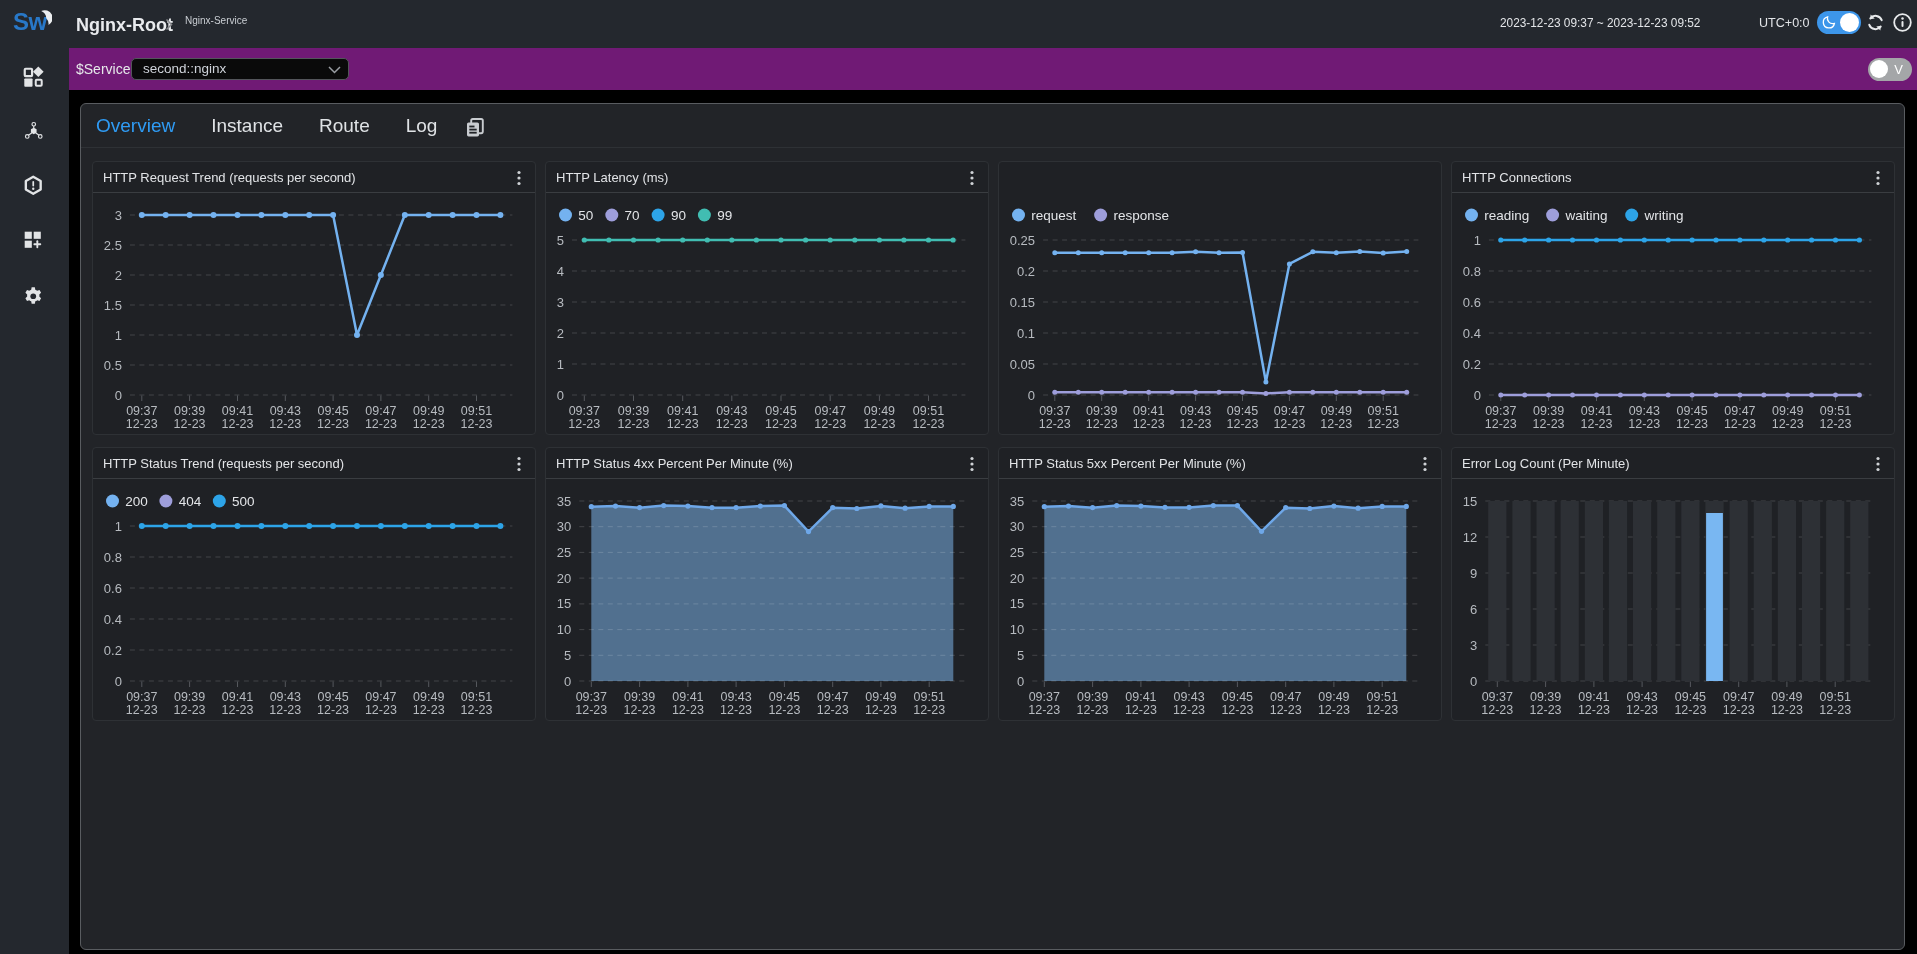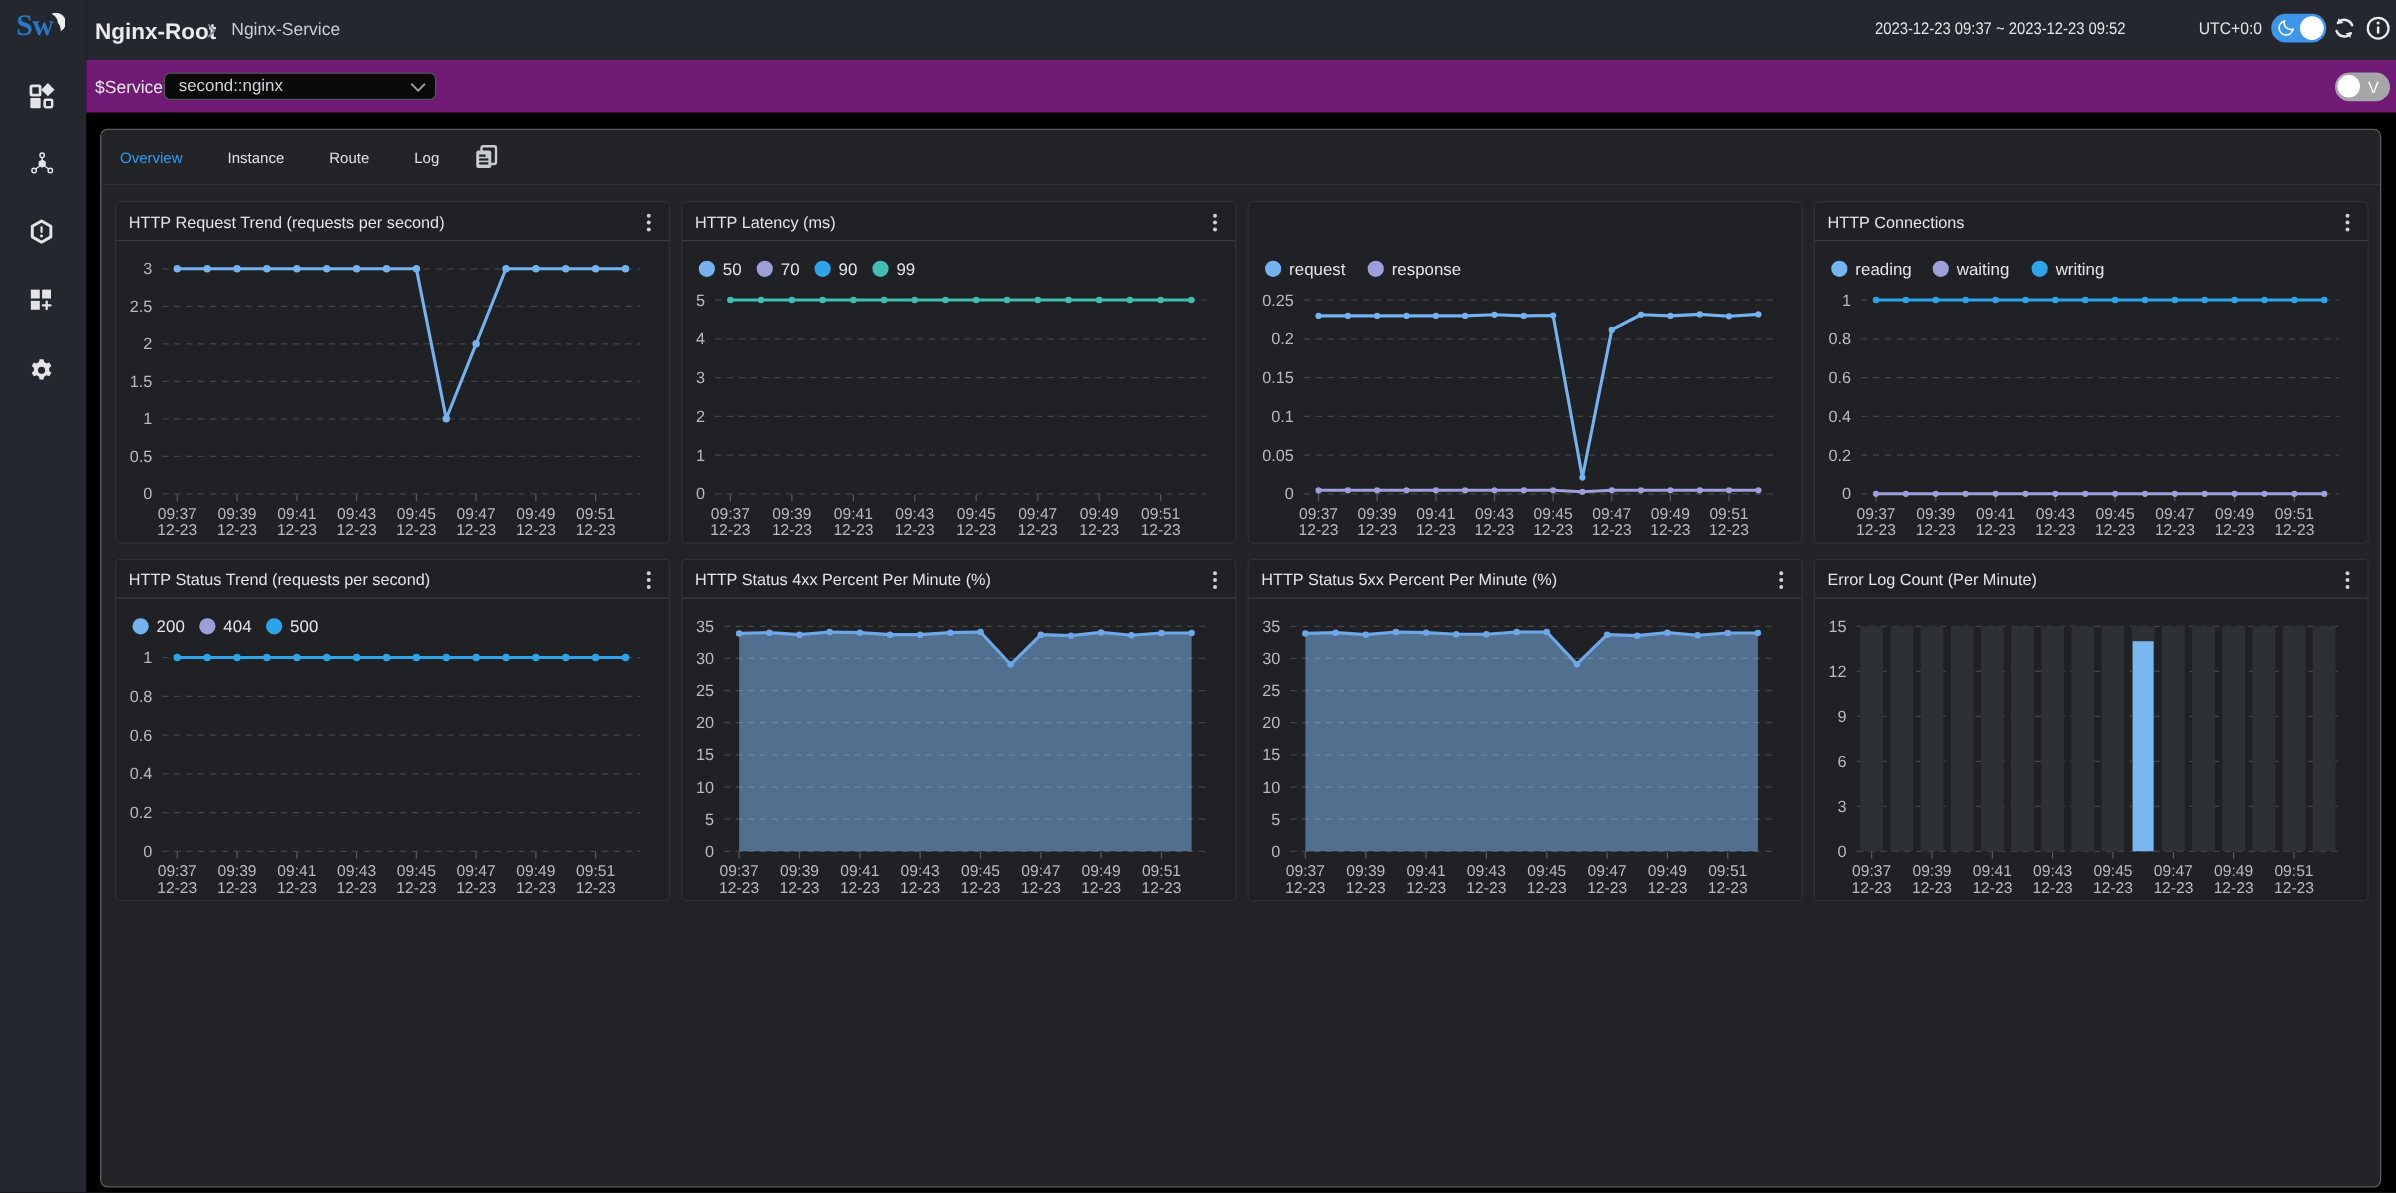--- a/index.html
+++ b/index.html
@@ -1,23 +1,23 @@
 <!DOCTYPE html>
 <html><head><meta charset="utf-8"><style>
 * { margin:0; padding:0; box-sizing:border-box; }
 body { width:1917px; height:954px; background:#000000; font-family:"Liberation Sans",sans-serif; overflow:hidden; position:relative; }
 .card { position:absolute; width:444px; height:274px; background:#1f2125; border:1px solid #2e3135; border-radius:4px; }
 .ct { height:31px; line-height:31px; padding-left:10px; font-size:13px; color:#e2e4e7; border-bottom:1px solid #3a3d41; position:relative; }
-.tab { display:inline-block; margin-right:36px; font-size:12px; color:#dfe2e5;text-align:center; }
+.tab { display:inline-block; margin-right:36px; font-size:19px; color:#dfe2e5;text-align:center; }
 </style></head>
 <body>
 
 <div style="position:absolute;left:0;top:0;width:69px;height:954px;background:#24282e">
   <div style="position:absolute;left:0;top:6px;width:69px;height:34px">
-<span style="font-family:Liberation Serif, serif;font-weight:700;font-size:24px;color:#2878c8;position:absolute;left:13px;top:2px;letter-spacing:-0.5px">Sw</span>
+<span style="font-family:Liberation Sans, sans-serif;font-weight:700;font-size:24px;color:#2878c8;position:absolute;left:13px;top:2px;letter-spacing:-0.5px">Sw</span>
 <svg width="14" height="17" viewBox="0 0 14 17" style="position:absolute;left:38px;top:4px">
 <path d="M3.2 1.1 A 7.1 7.1 0 0 1 10.5 15.0 A 8.3 8.3 0 0 0 8.3 8.2 A 8.3 8.3 0 0 0 3.2 1.1 Z" fill="#eceef0"></path>
 </svg>
 </div>
   <div style="position:absolute;left:22px;top:65.5px"><svg width="22" height="22" viewBox="0 0 24 24">
 <rect x="3" y="3" width="8" height="8" rx="1" fill="none" stroke="#e2e4e6" stroke-width="2.4"></rect>
 <rect x="13.7" y="2.2" width="8.2" height="8.2" transform="rotate(45 17.8 6.3)" fill="#e2e4e6"></rect>
 <rect x="2.5" y="13.5" width="9" height="9" rx="1" fill="#e2e4e6"></rect>
 <rect x="15" y="15" width="6.5" height="6.5" rx="1" fill="none" stroke="#e2e4e6" stroke-width="2.2"></rect>
 </svg></div>
@@ -48,21 +48,21 @@
 <path fill="#e2e4e6" d="M9.7 1.5 h3.6 l.5 2.6 a7.6 7.6 0 0 1 2.2 1.3 l2.5-.9 1.8 3.1 -2 1.8 a7.6 7.6 0 0 1 0 2.5 l2 1.8 -1.8 3.1 -2.5-.9 a7.6 7.6 0 0 1 -2.2 1.3 l-.5 2.6 h-3.6 l-.5-2.6 a7.6 7.6 0 0 1 -2.2-1.3 l-2.5.9 -1.8-3.1 2-1.8 a7.6 7.6 0 0 1 0-2.5 l-2-1.8 1.8-3.1 2.5.9 a7.6 7.6 0 0 1 2.2-1.3 Z"></path>
 <circle cx="11.5" cy="11.5" r="3.2" fill="#24282e"></circle>
 </svg></div>
 </div>
 
 <div style="position:absolute;left:69px;top:0;width:1848px;height:48px;background:#24282e">
   <span style="position:absolute;left:7px;top:15px;font-size:18px;font-weight:700;color:#e9ebee">Nginx-Root</span>
   <svg width="8" height="13" viewBox="0 0 8 13" style="position:absolute;left:96px;top:18px">
       <path d="M1.5 1.5 L6.5 6.5 L1.5 11.5" stroke="#87898d" stroke-width="1.5" fill="none"></path>
     </svg>
-  <span style="position:absolute;left:116px;top:15px;font-size:14px;color:#c9cdd2">Nginx-Service</span>
+  <span style="position:absolute;left:116px;top:15px;font-size:10px;color:#c9cdd2">Nginx-Service</span>
   <span style="position:absolute;left:1431px;top:15px;font-size:13.5px;color:#e3e5e8;transform:scaleX(0.877);transform-origin:left center;white-space:nowrap">2023-12-23 09:37 ~ 2023-12-23 09:52</span>
   <span style="position:absolute;left:1690px;top:15px;font-size:13.5px;color:#e3e5e8;transform:scaleX(0.93);transform-origin:left center">UTC+0:0</span>
   <div style="position:absolute;left:1748px;top:10.5px;width:44px;height:23.5px;border-radius:12px;background:#3d96ea">
     <svg width="16" height="16" viewBox="0 0 16 16" style="position:absolute;left:5px;top:3px">
 <path d="M11.5 9.6 A 5.3 5.3 0 0 1 5.6 2.9 A 5.6 5.6 0 1 0 12.4 9.5 A 5 5 0 0 1 11.5 9.6 Z" fill="none" stroke="#fff" stroke-width="1.3"></path>
 </svg>
     <div style="position:absolute;right:2.5px;top:2.25px;width:19px;height:19px;border-radius:50%;background:#fff"></div>
   </div>
   <div style="position:absolute;left:1797px;top:13px"><svg width="19" height="19" viewBox="0 0 19 19">
 <g stroke="#e8eaec" stroke-width="2" fill="none" stroke-linecap="round">

